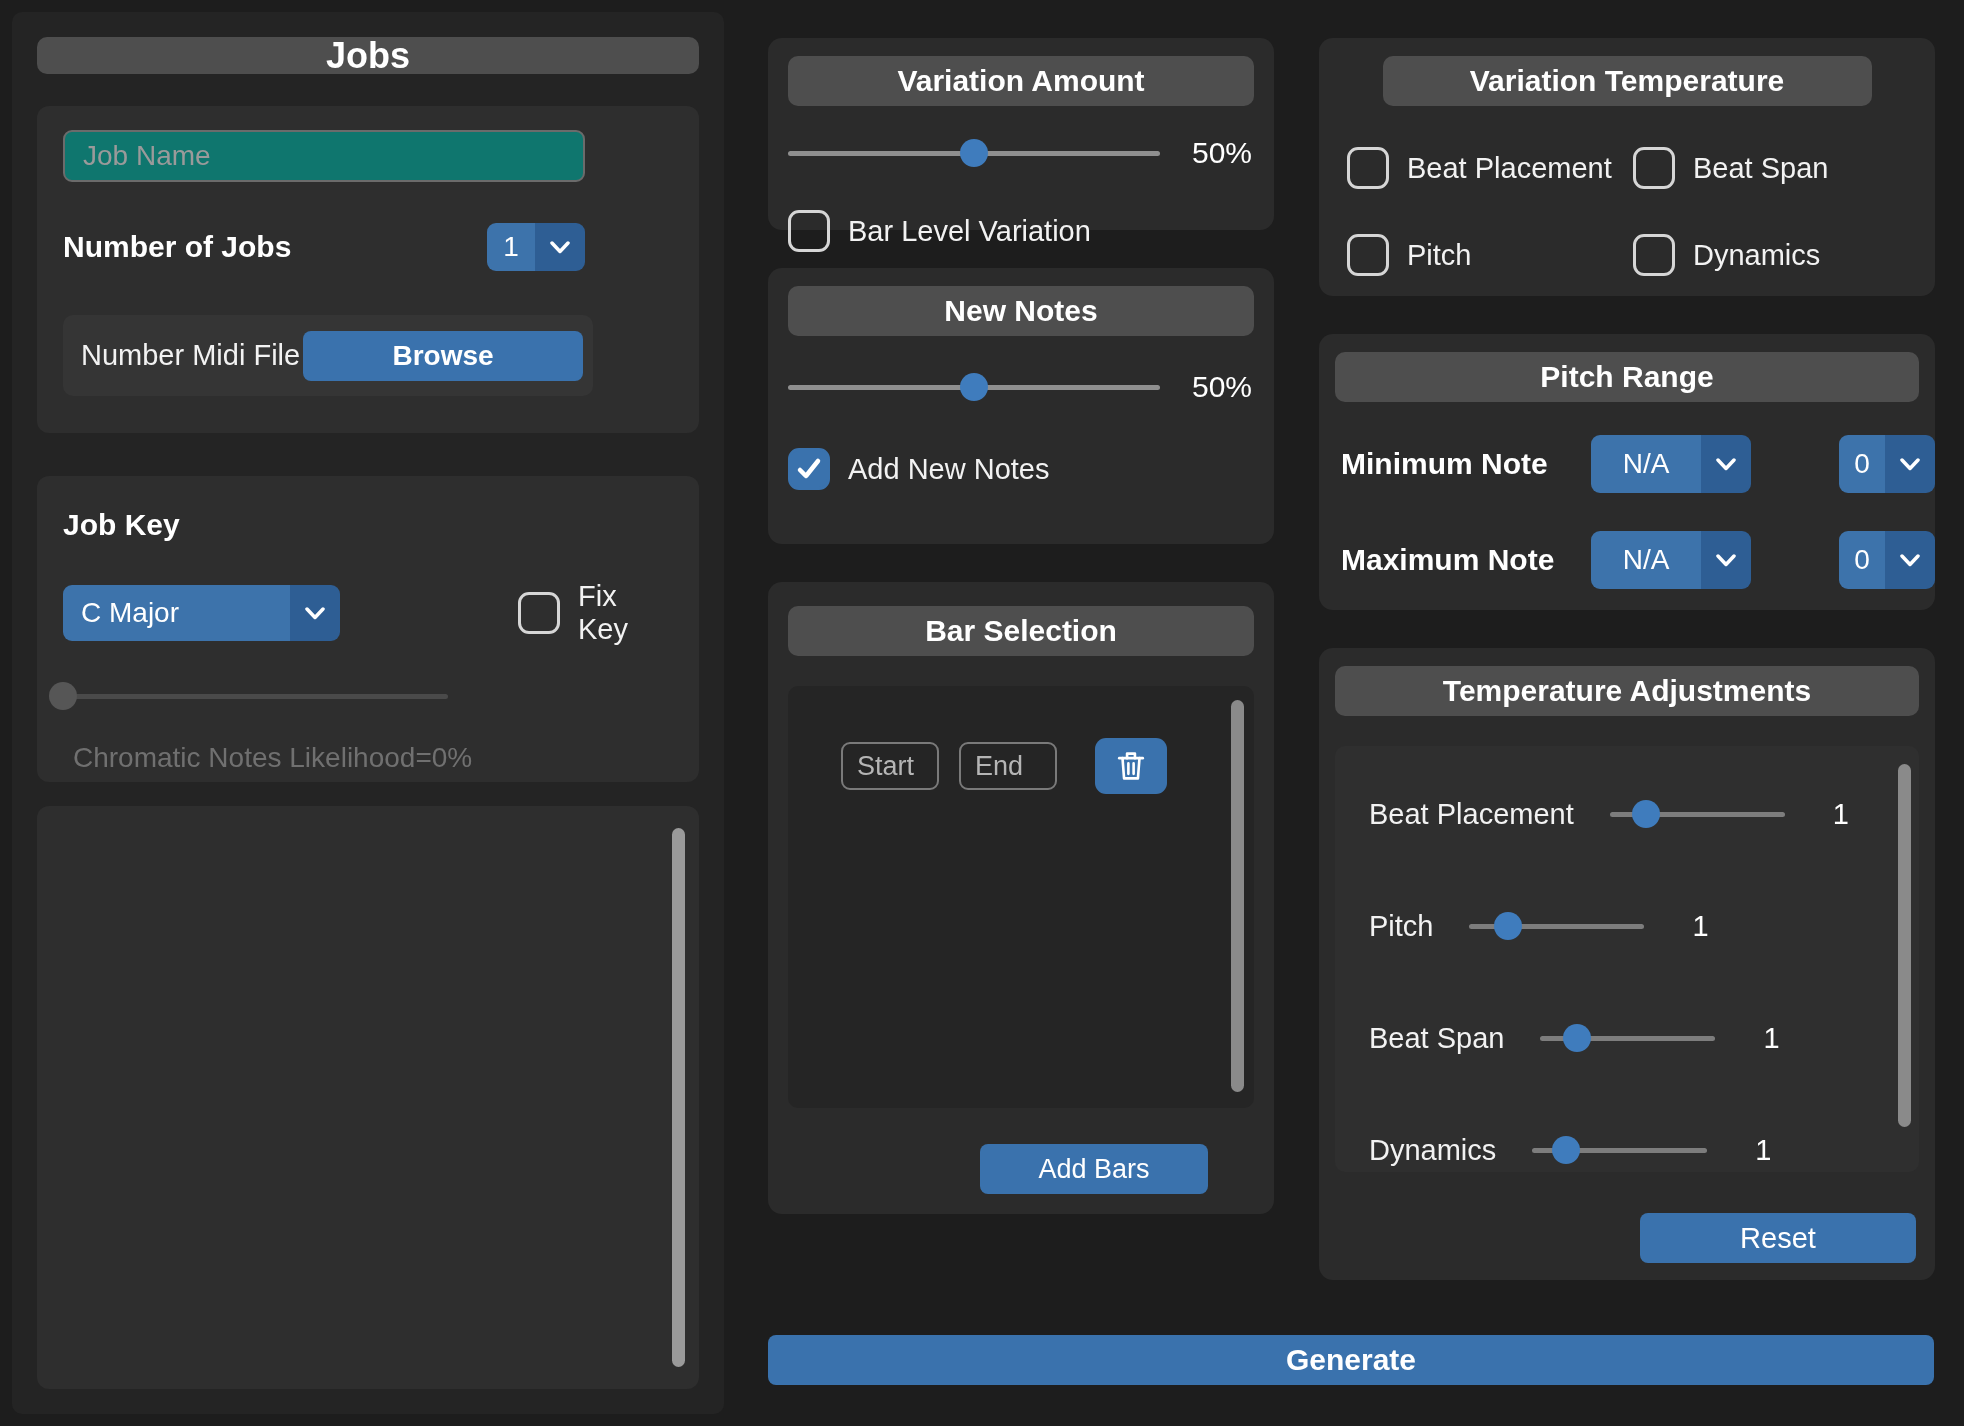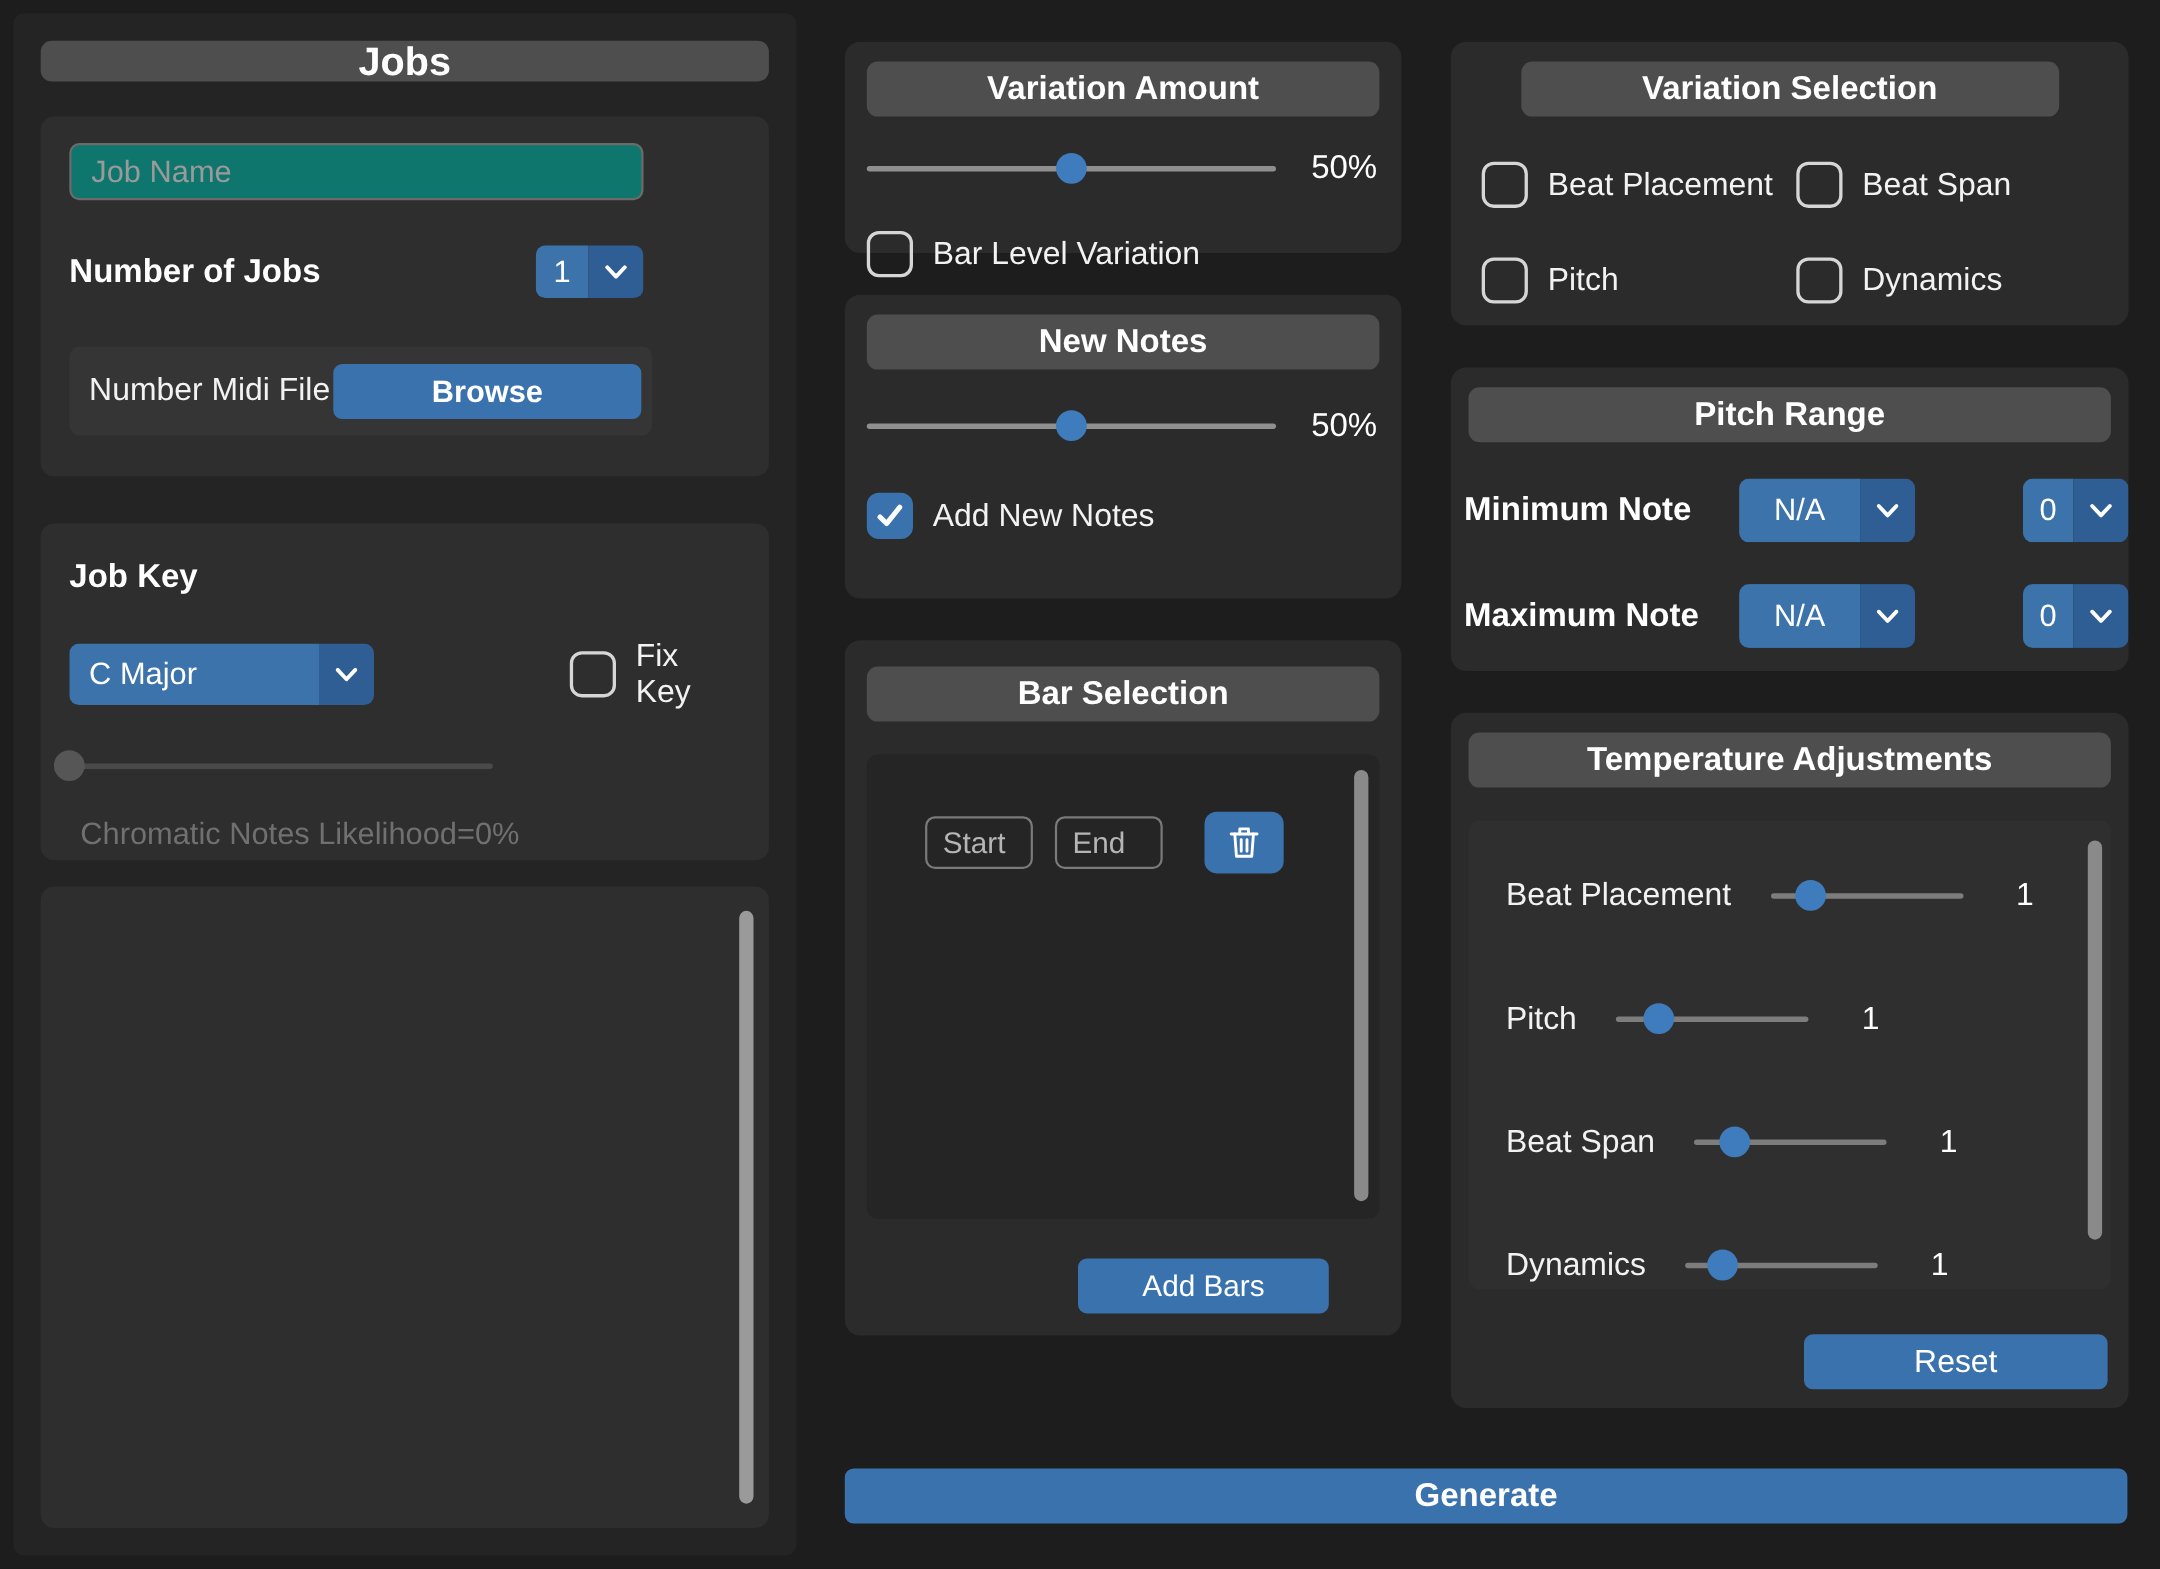--- a/index.html
+++ b/index.html
@@ -99,21 +99,21 @@
 
   
   .right-col { position:absolute; left:1319px; top:38px; width:616px; }
   .var-attr-panel { height:258px; padding-top:18px; }
   .var-attr-panel .panel-bar { width:489px; margin:0 auto; }
   .attr-grid { margin-top:41px; display:grid; grid-template-columns:286px auto;
                row-gap:45px; padding-left:8px; }
 
   .pitch-panel { height:276px; margin-top:38px; padding:18px 0 0 0; }
   .pitch-panel .panel-bar { width:584px; margin:0 auto; }
-  .pitch-row { margin-top:33px; display:flex; align-items:center; height:58px; padding-left:12px; }
+  .pitch-row { margin-top:33px; display:flex; align-items:center; height:58px; padding-left:22px; }
   .pitch-row + .pitch-row { margin-top:38px; }
   .pitch-row .bold-label { width:250px; }
   .note-dd { width:160px; height:58px; }
   .octave-dd { width:96px; height:58px; margin-left:auto; }
 
   .temp-panel { height:632px; margin-top:38px; padding:18px 16px 0 16px; }
   .temp-panel .panel-bar { width:100%; }
   .temp-inner { margin-top:30px; height:426px; background:#2f2f2f; border-radius:10px;
                 position:relative; overflow:hidden; padding:42px 0 0 34px; }
   .temp-row { height:52px; display:flex; align-items:center; margin-bottom:60px; }
@@ -248,21 +248,21 @@
         <div class="scrollbar"></div>
       </div>
       <button class="btn add-bars-btn">Add Bars</button>
     </div>
   </div>
 
   <div class="right-col">
 
     <div class="panel var-attr-panel">
       <div class="panel-bar">
-        <span>Variation Selection</span>
+        <span>Variation Temperature</span>
       </div>
       <div class="attr-grid">
         <div class="cb-row">
           <div class="checkbox">
             
           </div>
           <span class="cb-label">Beat Placement</span>
         </div>
         <div class="cb-row">
           <div class="checkbox">

